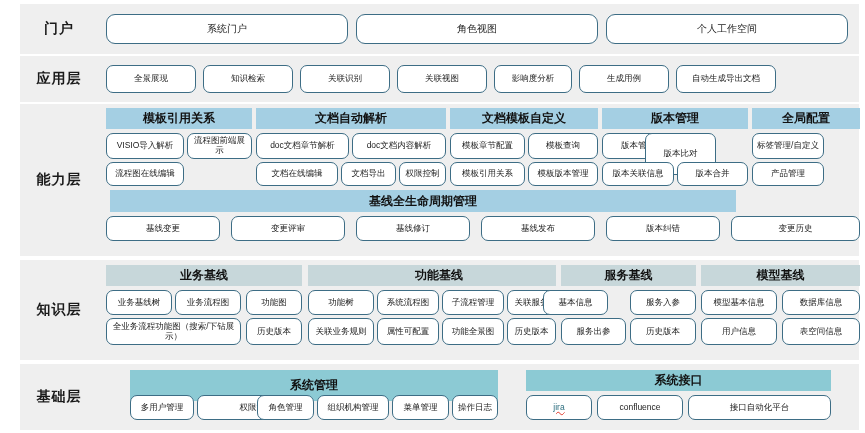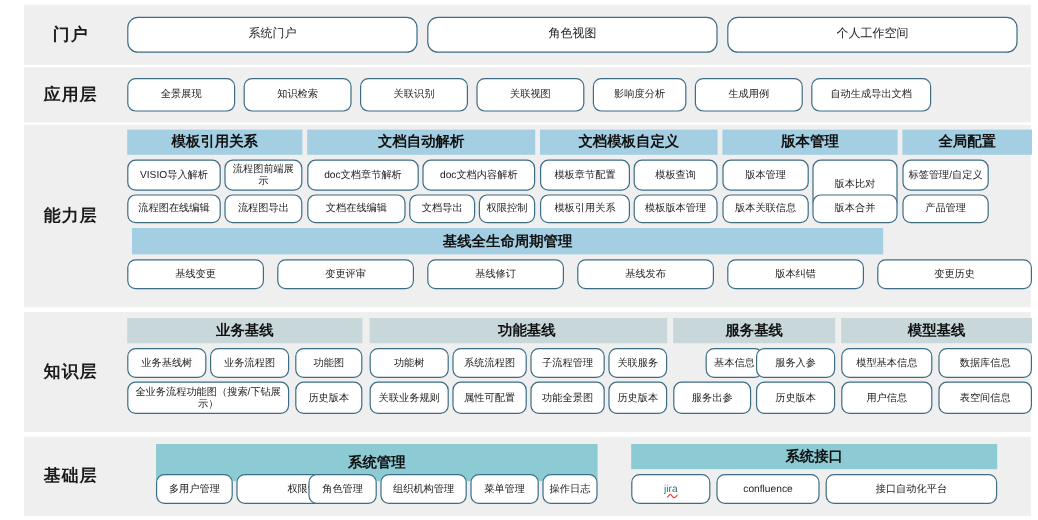--- a/index.html
+++ b/index.html
@@ -88,35 +88,34 @@
 
       <div class="ghead cap" style="left:8px;top:4px;width:146px;height:21px;">模板引用关系</div>
       <div class="ghead cap" style="left:158px;top:4px;width:190px;height:21px;">文档自动解析</div>
       <div class="ghead cap" style="left:352px;top:4px;width:148px;height:21px;">文档模板自定义</div>
       <div class="ghead cap" style="left:504px;top:4px;width:146px;height:21px;">版本管理</div>
       <div class="ghead cap" style="left:654px;top:4px;width:108px;height:21px;">全局配置</div>
 
       <div class="pill" style="left:8px;top:29px;width:78px;height:26px;">VISIO导入解析</div>
       <div class="pill" style="left:89px;top:29px;width:65px;height:26px;">流程图前端展示</div>
       <div class="pill" style="left:8px;top:58px;width:78px;height:24px;">流程图在线编辑</div>
-      <div class="pill" style="left:89px;top:58px;width:65px;height:24px;">流程图导出</div>
 
       <div class="pill" style="left:158px;top:29px;width:93px;height:26px;">doc文档章节解析</div>
       <div class="pill" style="left:254px;top:29px;width:94px;height:26px;">doc文档内容解析</div>
       <div class="pill" style="left:158px;top:58px;width:82px;height:24px;">文档在线编辑</div>
       <div class="pill" style="left:243px;top:58px;width:55px;height:24px;">文档导出</div>
       <div class="pill" style="left:301px;top:58px;width:47px;height:24px;">权限控制</div>
 
       <div class="pill" style="left:352px;top:29px;width:75px;height:26px;">模板章节配置</div>
       <div class="pill" style="left:430px;top:29px;width:70px;height:26px;">模板查询</div>
       <div class="pill" style="left:352px;top:58px;width:75px;height:24px;">模板引用关系</div>
       <div class="pill" style="left:430px;top:58px;width:70px;height:24px;">模板版本管理</div>
 
       <div class="pill" style="left:504px;top:29px;width:72px;height:26px;">版本管理</div>
-      <div class="pill" style="left:579px;top:29px;width:71px;height:42px;">版本比对</div>
+      <div class="pill" style="left:547px;top:29px;width:71px;height:42px;">版本比对</div>
       <div class="pill" style="left:504px;top:58px;width:72px;height:24px;">版本关联信息</div>
       <div class="pill" style="left:579px;top:58px;width:71px;height:24px;">版本合并</div>
 
       <div class="pill" style="left:654px;top:29px;width:72px;height:26px;">标签管理/自定义</div>
       <div class="pill" style="left:654px;top:58px;width:72px;height:24px;">产品管理</div>
 
       <div class="ghead life" style="left:12px;top:86px;width:626px;height:22px;">基线全生命周期管理</div>
       <div class="pill" style="left:8px;top:112px;width:114px;height:25px;">基线变更</div>
       <div class="pill" style="left:133px;top:112px;width:114px;height:25px;">变更评审</div>
       <div class="pill" style="left:258px;top:112px;width:114px;height:25px;">基线修订</div>
@@ -143,21 +142,21 @@
 
       <div class="pill" style="left:210px;top:30px;width:66px;height:25px;">功能树</div>
       <div class="pill" style="left:279px;top:30px;width:62px;height:25px;">系统流程图</div>
       <div class="pill" style="left:344px;top:30px;width:62px;height:25px;">子流程管理</div>
       <div class="pill" style="left:409px;top:30px;width:49px;height:25px;">关联服务</div>
       <div class="pill" style="left:210px;top:58px;width:66px;height:27px;">关联业务规则</div>
       <div class="pill" style="left:279px;top:58px;width:62px;height:27px;">属性可配置</div>
       <div class="pill" style="left:344px;top:58px;width:62px;height:27px;">功能全景图</div>
       <div class="pill" style="left:409px;top:58px;width:49px;height:27px;">历史版本</div>
 
-      <div class="pill" style="left:490px;top:30px;width:48px;height:25px;">基本信息</div>
+      <div class="pill" style="left:445px;top:30px;width:65px;height:25px;">基本信息</div>
       <div class="pill" style="left:532px;top:30px;width:66px;height:25px;">服务入参</div>
       <div class="pill" style="left:463px;top:58px;width:65px;height:27px;">服务出参</div>
       <div class="pill" style="left:532px;top:58px;width:66px;height:27px;">历史版本</div>
 
       <div class="pill" style="left:603px;top:30px;width:76px;height:25px;">模型基本信息</div>
       <div class="pill" style="left:684px;top:30px;width:78px;height:25px;">数据库信息</div>
       <div class="pill" style="left:603px;top:58px;width:76px;height:27px;">用户信息</div>
       <div class="pill" style="left:684px;top:58px;width:78px;height:27px;">表空间信息</div>
     </div>
   </div>

